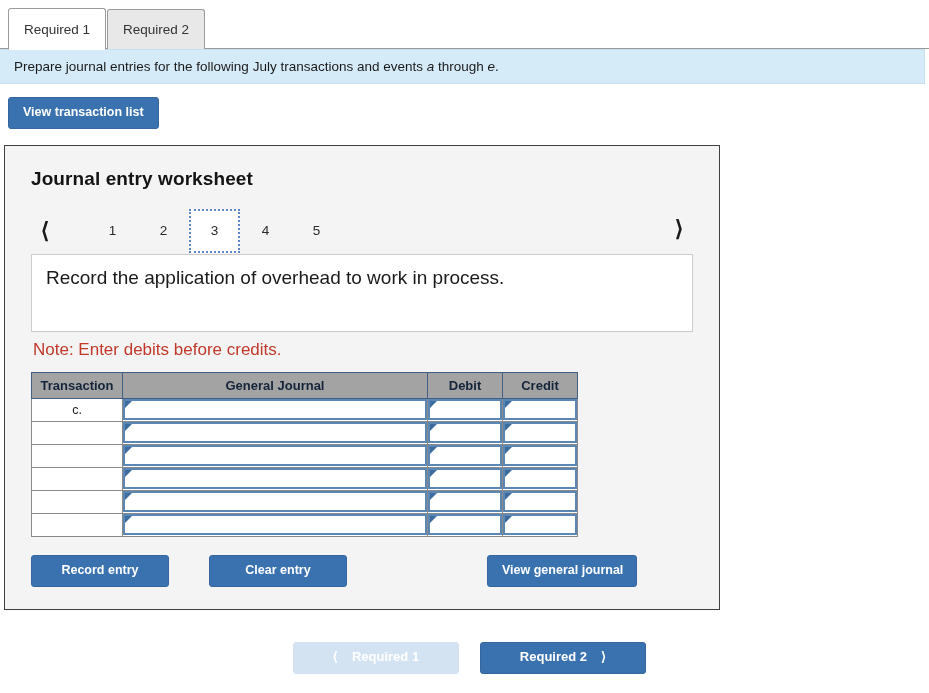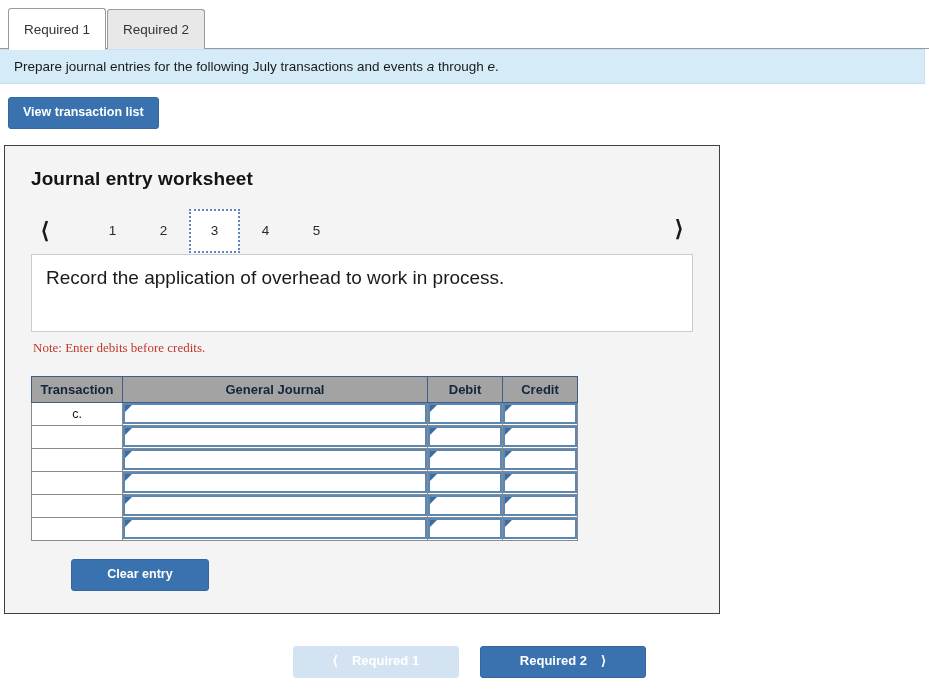--- a/index.html
+++ b/index.html
@@ -154,23 +154,22 @@
   .prompt-box {
     background: #ffffff;
     border: 1px solid #cccccc;
     height: 78px;
     padding: 12px 14px;
     font-size: 19px;
     color: #1a1a1a;
   }
   .note {
     color: #c0392b;
-    font-size: 13px;
-    padding: 8px 0 20px 2px;
-    font-family: Liberation Serif, serif;
+    font-size: 17px;
+    padding: 8px 0 12px 2px;
   }
 
   
   table.journal {
     border-collapse: collapse;
     width: 546px;
     table-layout: fixed;
   }
   table.journal th {
     background: #a3a3a3;
@@ -373,21 +372,23 @@
             <div class="cellbox"></div>
           </td>
         <td class="input-cell">
             <div class="cellbox"></div>
           </td>
       </tr>
     </tbody>
   </table>
 
   <div class="entry-actions">
+    <button class="btn btn-record">Record entry</button>
     <button class="btn btn-clear">Clear entry</button>
+    <button class="btn btn-viewgj">View general journal</button>
   </div>
 </div>
 
 <div class="bottom-nav">
   <button class="btn btn-nav disabled">
     <span class="chev">⟨</span>
     <span>Required 1</span>
   </button>
   <button class="btn btn-nav">
     <span>Required 2</span>

